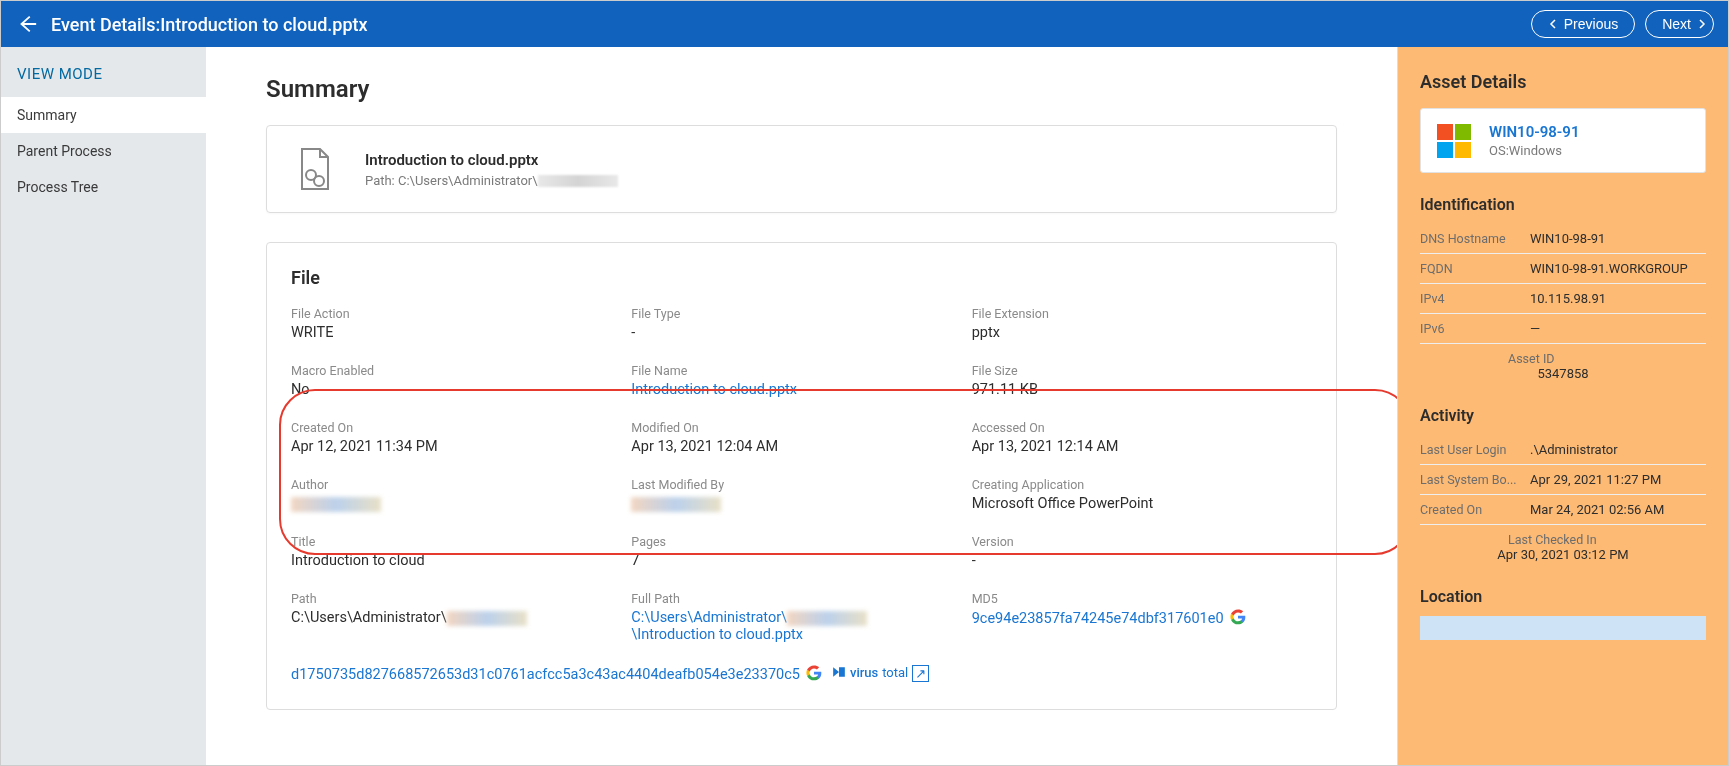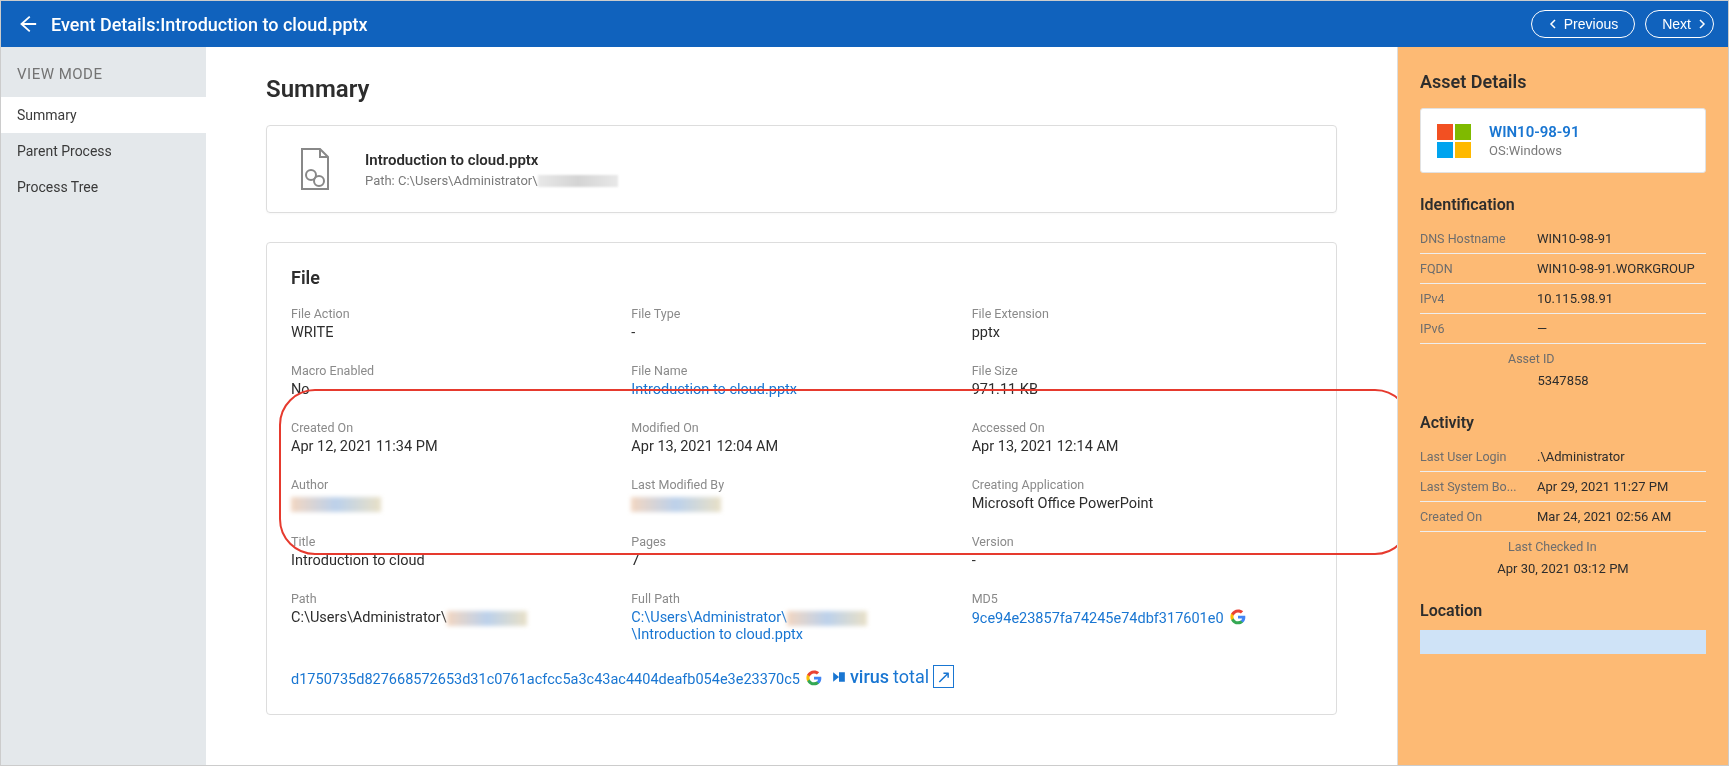--- a/index.html
+++ b/index.html
@@ -7,56 +7,56 @@
   .app { width: 1729px; height: 766px; border: 1px solid #ccc; display: flex; flex-direction: column; overflow: hidden; }
   .header { background: #1062bd; color: #fff; height: 46px; display: flex; align-items: center; padding: 0 14px; }
   .header .back-arrow { width: 24px; height: 24px; margin-right: 12px; cursor: pointer; display:flex;align-items:center;justify-content:center;}
   .header .title { font-size: 18px; font-weight: 500; flex: 1; }
   .header .nav-btns { display: flex; gap: 10px; }
   .header .nav-btn { border: 1px solid #fff; color: #fff; background: transparent; border-radius: 16px; padding: 5px 16px; font-size: 14px; display: flex; align-items: center; gap: 6px; cursor: pointer; }
   .header .nav-btn.next { padding-right: 6px; }
   .header .nav-btn svg { width: 10px; height: 10px; }
   .body { display: flex; flex: 1; min-height: 0; }
   .sidebar { width: 205px; background: #e4e8eb; display: flex; flex-direction: column; }
-  .viewmode { padding: 18px 16px 14px; font-size: 15px; color: #737373; letter-spacing: 0.5px; }
+  .viewmode { padding: 18px 16px 14px; font-size: 15px; color: #0369a1; letter-spacing: 0.5px; }
   .side-item { padding: 10px 16px; font-size: 14px; color: #3a3a3a; cursor: pointer; }
   .side-item.selected { background: #fff; }
   .main { flex: 1; background: #fff; overflow-y: auto; position: relative; border-right: 1px solid #ddd; }
   .main::-webkit-scrollbar { width: 11px; }
   .main::-webkit-scrollbar-thumb { background:#b6b6b6; border-radius:5px; }
   .main-inner { padding: 28px 60px 40px 60px; }
   .main-inner h1 { font-size: 24px; font-weight: 600; color: #2d2d2d; margin-bottom: 22px; }
   .filebox { border: 1px solid #ddd; border-radius: 4px; padding: 20px 24px; display: flex; align-items: center; gap: 28px; box-shadow: 0 1px 2px rgba(0,0,0,0.03);}
   .filebox .icon { width: 46px; height: 46px; display:flex;align-items:center;justify-content:center;}
   .filebox .ftext .fname { font-weight: 600; font-size: 15px; color: #2d2d2d; }
   .filebox .ftext .fpath { font-size: 13px; color: #7a7a7a; margin-top: 4px; }
   .filebox .ftext .fpath .blur { display:inline-block; width:80px; height:12px; background:linear-gradient(90deg,#e8e8e8,#d4d4d4,#e8e8e8);filter:blur(1px);vertical-align:middle;}
   .panel { border: 1px solid #ddd; border-radius: 4px; margin-top: 29px; padding: 24px 0 24px 0; position: relative; }
   .panel h2 { font-size: 18px; font-weight: 600; color: #2d2d2d; padding: 0 24px 18px 24px; }
   .grid { display: grid; grid-template-columns: repeat(3, 1fr); row-gap: 22px; padding: 0 24px; }
   .cell .lbl { font-size: 12.5px; color: #8a8a8a; margin-bottom: 3px; }
   .cell .val { font-size: 14.5px; color: #2d2d2d; }
   .cell .val.link { color: #1976d2; cursor: pointer; }
   .cell .val .blur { display:inline-block; width:90px; height:15px; background:linear-gradient(90deg,#f2d6c1,#bcd1eb,#e8e0c7);filter:blur(2px);vertical-align:middle;}
   .inline-icon { display:inline-block; vertical-align:middle; margin-left:6px; }
-  .vt-badge { display:inline-flex;align-items:center;gap:4px;color:#1976d2;font-size:18px;margin-left:10px;}
+  .vt-badge { display:inline-flex;align-items:flex-start;gap:4px;color:#1976d2;font-size:13px;margin-left:10px;}
   .ext-icon{border:1px solid #1976d2;padding:0 2px;}
   
   .callout { position: absolute; border: 2px solid #e63a2e; border-radius: 36px; pointer-events: none; }
   
   .right { width: 330px; background: #fdba74; overflow-y: auto; padding: 24px 22px; }
   .right h2 { font-size: 18px; font-weight: 600; color: #2d2d2d; margin-bottom: 16px; }
   .asset-card { background: #fff; border: 1px solid #e2e2e2; border-radius: 3px; display: flex; align-items: center; padding: 14px 16px; gap: 18px; margin-bottom: 22px;}
   .asset-card .logo { display:grid;grid-template-columns:16px 16px;grid-template-rows:16px 16px;gap:2px;}
   .asset-card .logo .sq{width:16px;height:16px;}
   .sq.r{background:#f25022;} .sq.g{background:#7fba00;} .sq.b{background:#00a4ef;} .sq.y{background:#ffb900;}
   .asset-card .atext .aname { color:#1976d2; font-weight:600; font-size:15px; cursor:pointer;}
   .asset-card .atext .aos { color:#7a7a7a; font-size:13px; margin-top:2px;}
   .sect-h { font-size: 16px; font-weight: 600; color: #2d2d2d; margin: 10px 0 10px; }
-  .kv-row { display:flex; padding:7px 0; border-bottom:1px solid #eee; align-items:center;gap:7px;}
+  .kv-row { display:flex; padding:7px 0; border-bottom:1px solid #eee; align-items:center;}
   .kv-row:last-child{border-bottom:none;flex-direction:column;}
   .kv-row .k { width: 110px; font-size:12.5px; color:#6d6d6d; overflow:hidden;text-overflow:ellipsis;white-space:nowrap;}
   .kv-row .v { flex:1; font-size:13px; color:#2d2d2d;}
 </style>
 </head>
 <body>
 
 <div class="app">
 
   <div class="header">

